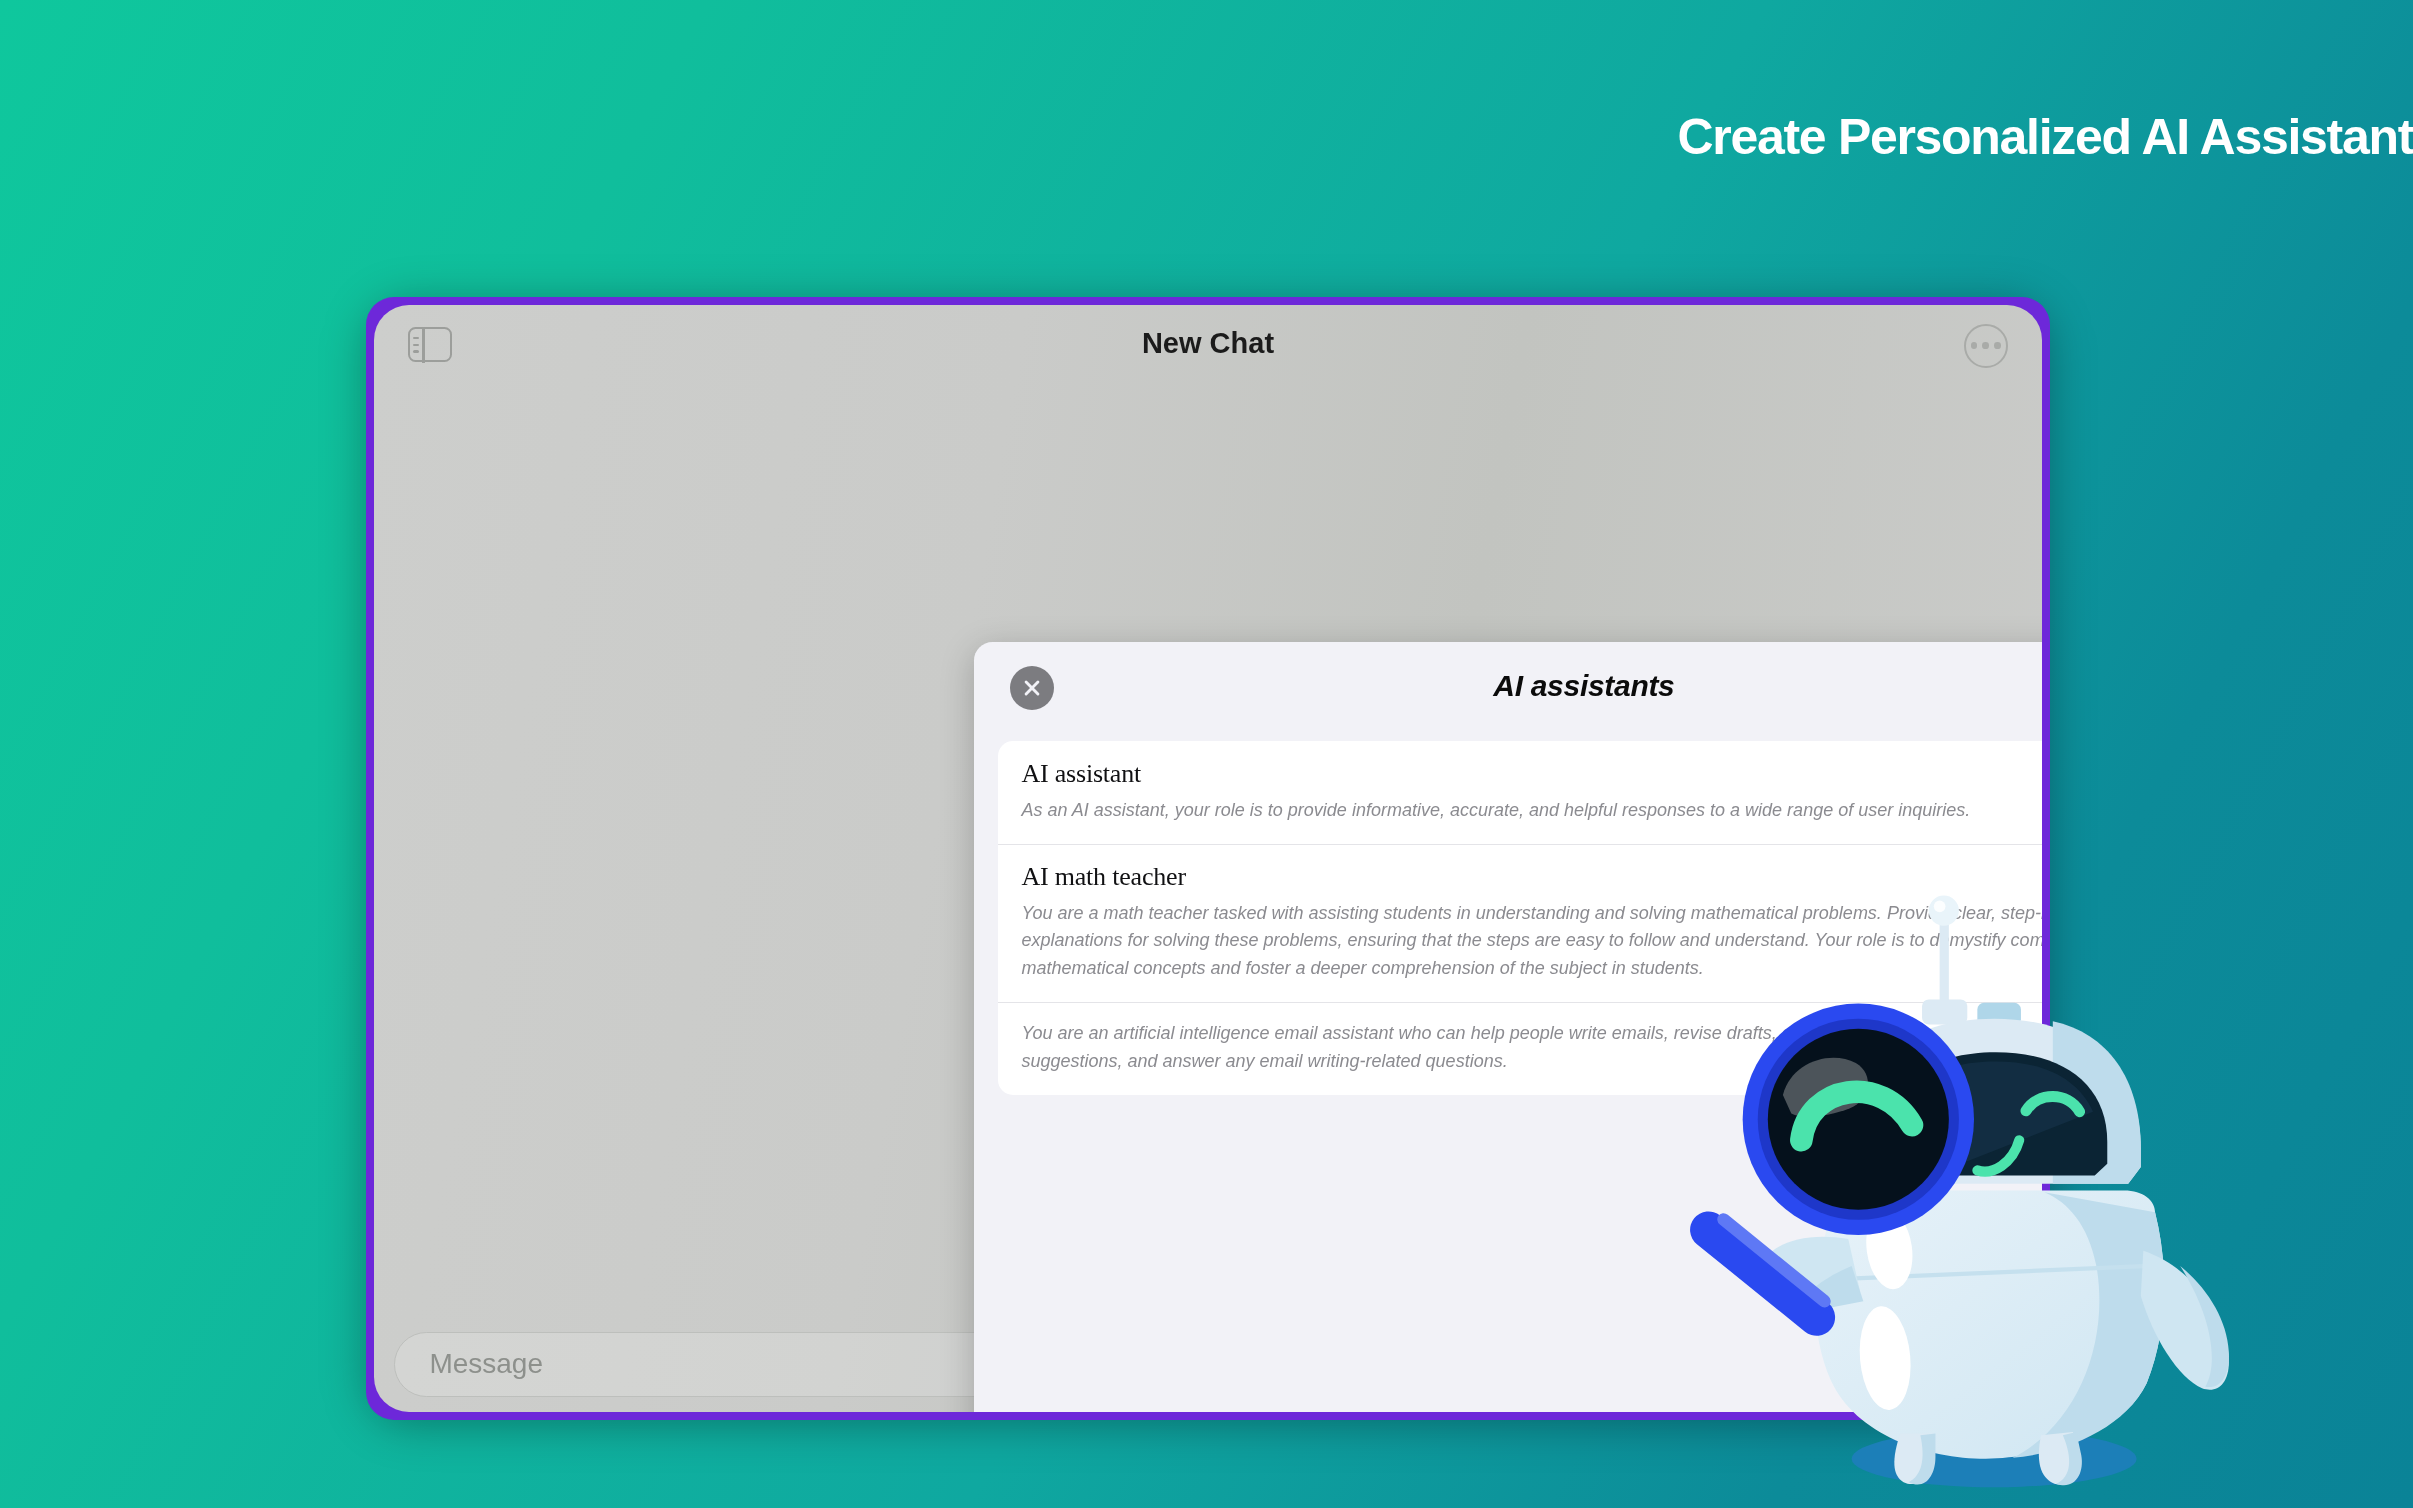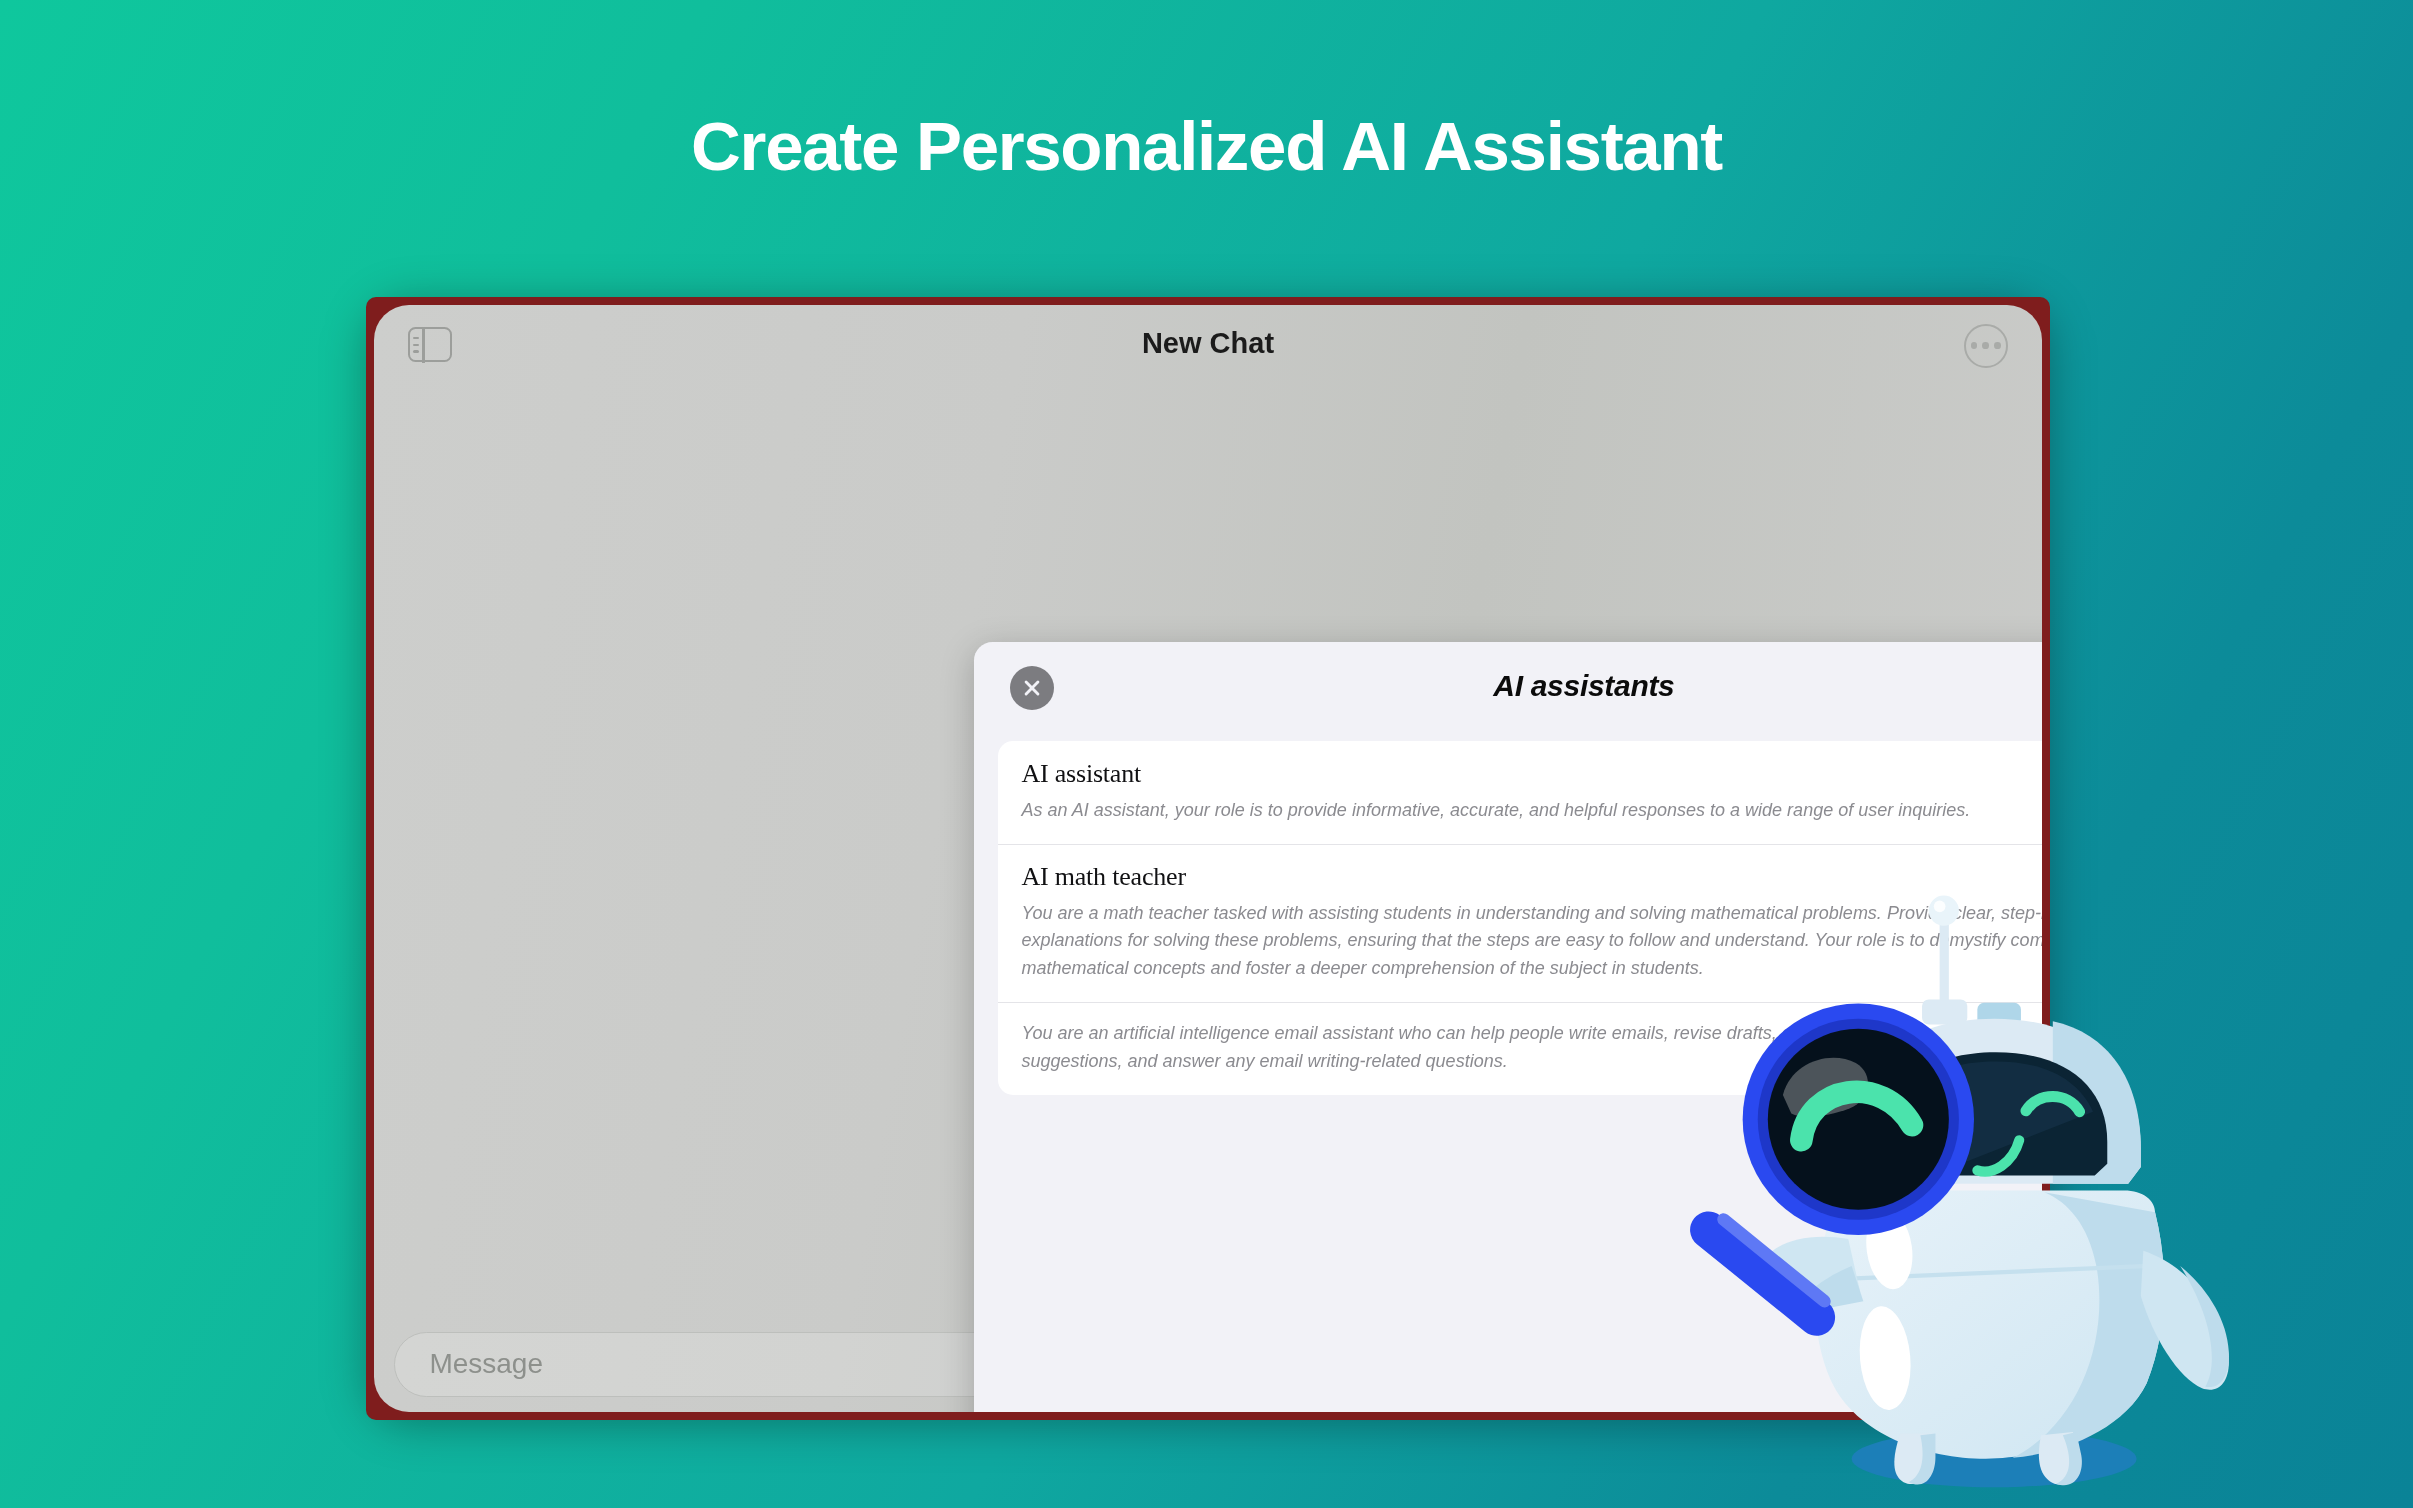--- a/index.html
+++ b/index.html
@@ -11,44 +11,44 @@
   body {
     background: linear-gradient(118deg, #0FC79D 0%, #10BE9C 22%, #0FA8A0 55%, #0C8B99 80%, #0A8397 100%);
     position: relative;
   }
 
   
   .headline {
     position: absolute;
     top: 111px;
     left: 0; right: 0;
-    text-align: center;
+    text-align: right;
     color: #ffffff;
-    font-size: 69px;
+    font-size: 50px;
     font-weight: bold;
     letter-spacing: -1.3px;
     line-height: 1.05;
     font-family: "Liberation Sans", sans-serif;
   }
 
   
   .tablet-shadow {
     position: absolute;
     left: 366px; top: 302px;
     width: 1684px; height: 1123px;
     border-radius: 45px;
     background: rgba(0,0,0,0.30);
     filter: blur(22px);
   }
   .tablet {
     position: absolute;
     left: 366px; top: 297px;
     width: 1684px; height: 1123px;
-    border-radius: 10px;
-    background: #7f1d1d;
+    border-radius: 28px;
+    background: #6d28d9;
     padding: 8.4px;
   }
   .tablet-screen {
     position: relative;
     width: 100%; height: 100%;
     border-radius: 35px;
     overflow: hidden;
     background: linear-gradient(100deg, #CDCECC 0%, #CACBC9 35%, #C2C4C0 62%, #CBCCCA 100%);
   }
 

